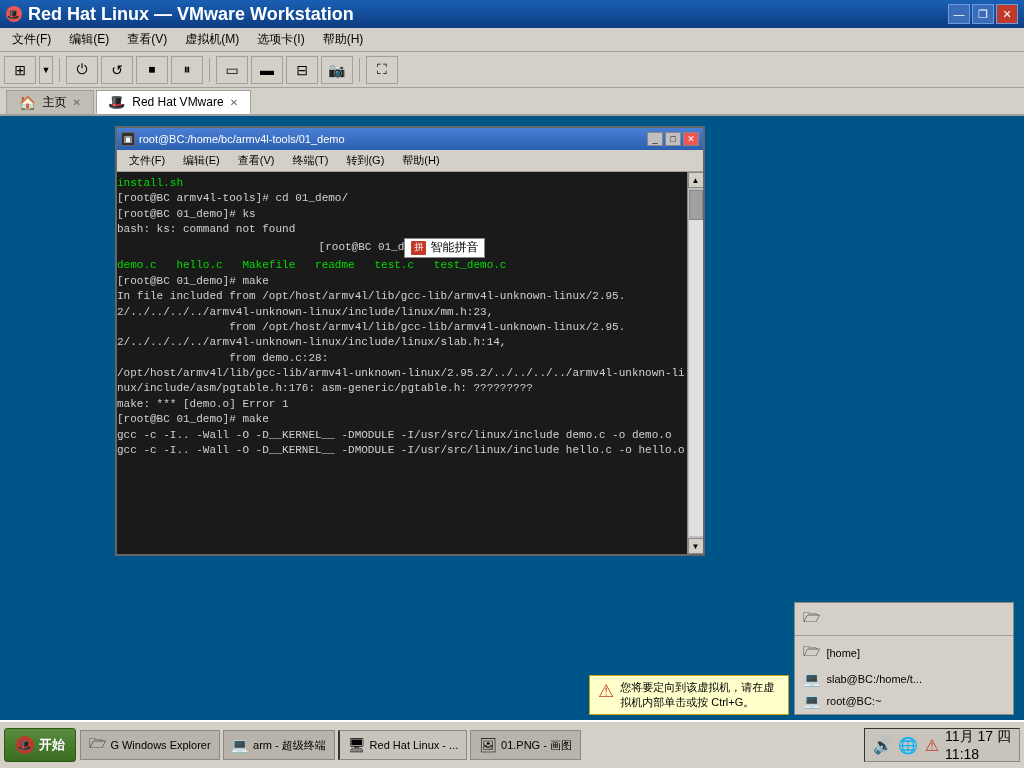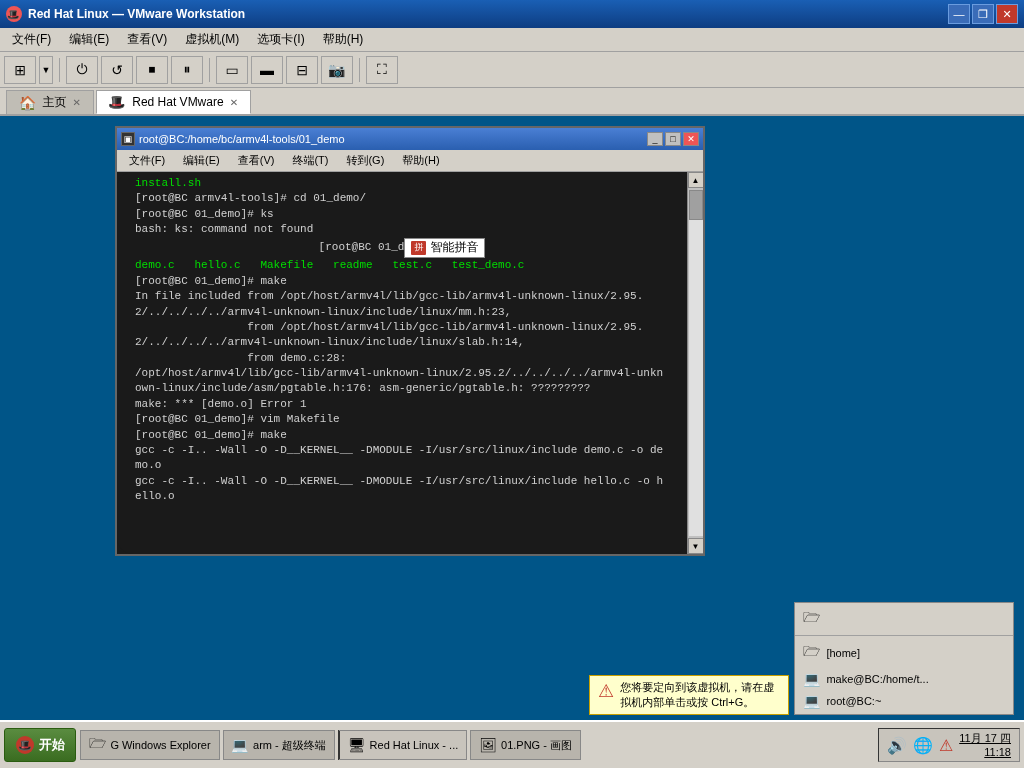--- a/index.html
+++ b/index.html
@@ -32,21 +32,21 @@
       height: 16px;
       background: #e55;
       border-radius: 50%;
       display: flex;
       align-items: center;
       justify-content: center;
       font-size: 10px;
       color: white;
     }
     #titlebar-title {
-      font-size: 12px;
+      font-size: 18px;
       font-weight: bold;
       color: white;
     }
     #titlebar-controls {
       display: flex;
       gap: 2px;
     }
     .titlebar-btn {
       width: 22px;
       height: 20px;
@@ -224,21 +224,21 @@
       color: #000;
     }
 
     
     #terminal-content {
       flex: 1;
       background: #1a1a1a;
       color: #c0c0c0;
       font-family: 'Courier New', monospace;
       font-size: 11px;
-      padding: 4px 18px;
+      padding: 4px 0;
       overflow-y: auto;
       line-height: 1.4;
       position: relative;
       border-radius: 16px;
     }
     .term-green { color: #00dd00; }
     .term-white { color: #d0d0d0; }
     .term-line { white-space: pre-wrap; word-break: break-all; }
 
     
@@ -347,24 +347,23 @@
     #system-tray {
       display: flex;
       align-items: center;
       gap: 6px;
       padding: 4px 8px;
       background: #c8c4bc;
       border: 1px inset #888;
       height: 34px;
     }
     #clock {
-      text-align: right;
-      font-size: 11px;
+      text-align: left;
+      font-size: 14px;
       line-height: 1.3;
-      text-decoration: underline;
     }
 
     
     #file-manager-panel {
       position: absolute;
       bottom: 52px;
       right: 8px;
       width: 250px;
       background: #d4d0c8;
       border: 2px solid #888;
@@ -503,21 +502,20 @@
         <div style="display:flex;align-items:flex-start;position:relative;">
           <div class="term-line term-white" style="flex:1;text-align:center;">[root@BC 01_d<span id="context-menu-inline" style="background:white;color:black;border:1px solid #888;padding:1px 6px;font-size:12px;cursor:pointer;display:inline-flex;align-items:center;gap:4px;"><span style="background:#c0392b;color:white;padding:1px 3px;font-size:9px;border-radius:1px;">拼</span><span>智能拼音</span></span></div>
         </div>
         <div class="term-line term-green">demo.c   hello.c   Makefile   readme   test.c   test_demo.c</div>
         <div class="term-line term-white">[root@BC 01_demo]# make</div>
         <div class="term-line term-white">In file included from /opt/host/armv4l/lib/gcc-lib/armv4l-unknown-linux/2.95.2/../../../../armv4l-unknown-linux/include/linux/mm.h:23,</div>
         <div class="term-line term-white">                 from /opt/host/armv4l/lib/gcc-lib/armv4l-unknown-linux/2.95.2/../../../../armv4l-unknown-linux/include/linux/slab.h:14,</div>
         <div class="term-line term-white">                 from demo.c:28:</div>
         <div class="term-line term-white">/opt/host/armv4l/lib/gcc-lib/armv4l-unknown-linux/2.95.2/../../../../armv4l-unknown-linux/include/asm/pgtable.h:176: asm-generic/pgtable.h: ?????????</div>
         <div class="term-line term-white">make: *** [demo.o] Error 1</div>
-        <div class="term-line term-white">[root@BC 01_demo]# vim Makefile</div>
         <div class="term-line term-white">[root@BC 01_demo]# make</div>
         <div class="term-line term-white">gcc -c -I.. -Wall -O -D__KERNEL__ -DMODULE -I/usr/src/linux/include demo.c -o demo.o</div>
         <div class="term-line term-white">gcc -c -I.. -Wall -O -D__KERNEL__ -DMODULE -I/usr/src/linux/include hello.c -o hello.o</div>
       </div>
 
       <div id="terminal-scroll">
         <div class="scroll-btn">▲</div>
         <div class="scroll-track">
           <div class="scroll-thumb"></div>
         </div>
@@ -530,21 +528,21 @@
     <div id="fm-toolbar" style="display:flex;align-items:center;padding:2px 4px;border-bottom:1px solid #a0a0a0;gap:4px;">
       <span class="fm-btn">🗁</span>
     </div>
     <div id="fm-items">
       <div class="fm-item">
         <span class="fm-item-icon">🗁</span>
         <span>[home]</span>
       </div>
       <div class="fm-item">
         <span class="fm-item-icon">💻</span>
-        <span>make@BC:/home/t...</span>
+        <span>slab@BC:/home/t...</span>
       </div>
       <div class="fm-item">
         <span class="fm-item-icon">💻</span>
         <span>root@BC:~</span>
       </div>
     </div>
   </div>
 
   <div id="notification" style="position:absolute;bottom:5px;right:235px;background:#ffffcc;border:1px solid #c8a000;padding:4px 8px;font-size:11px;z-index:30;max-width:200px;">
     <div style="display:flex;align-items:flex-start;gap:6px;">

